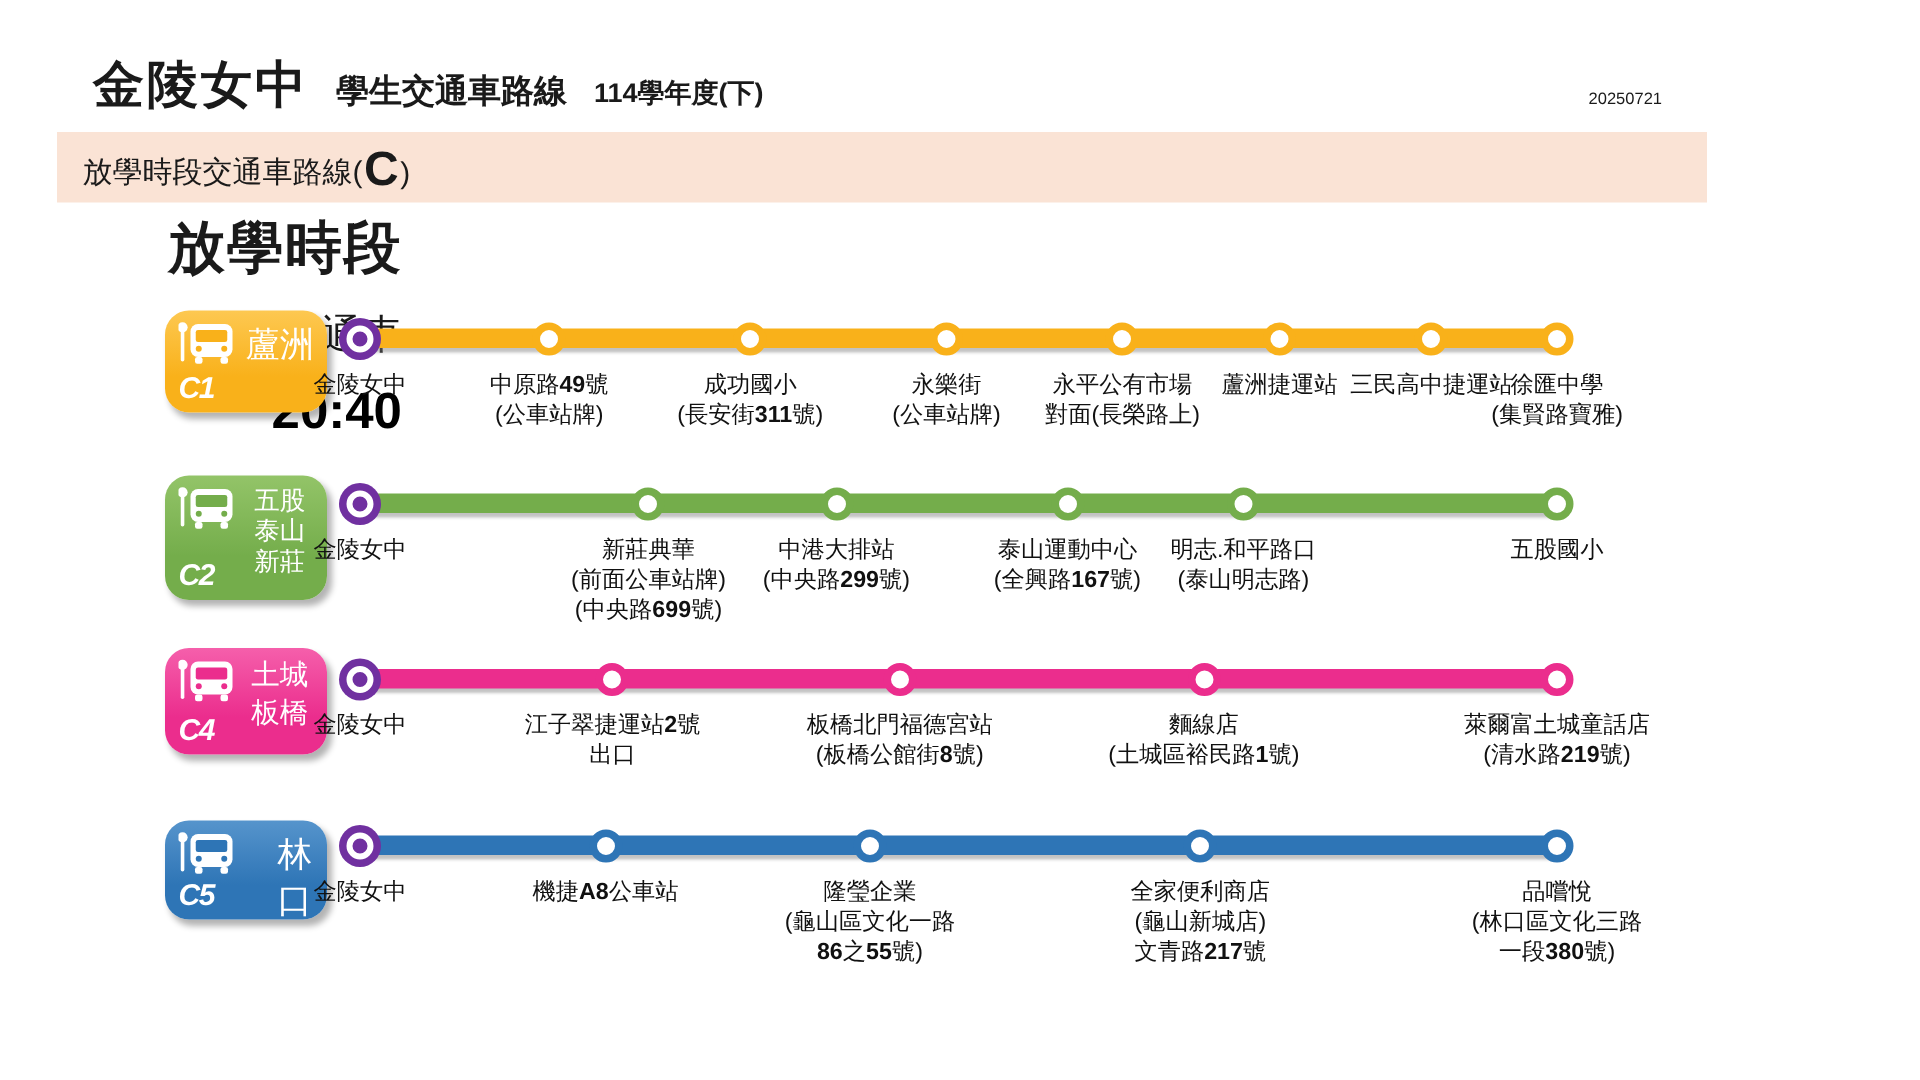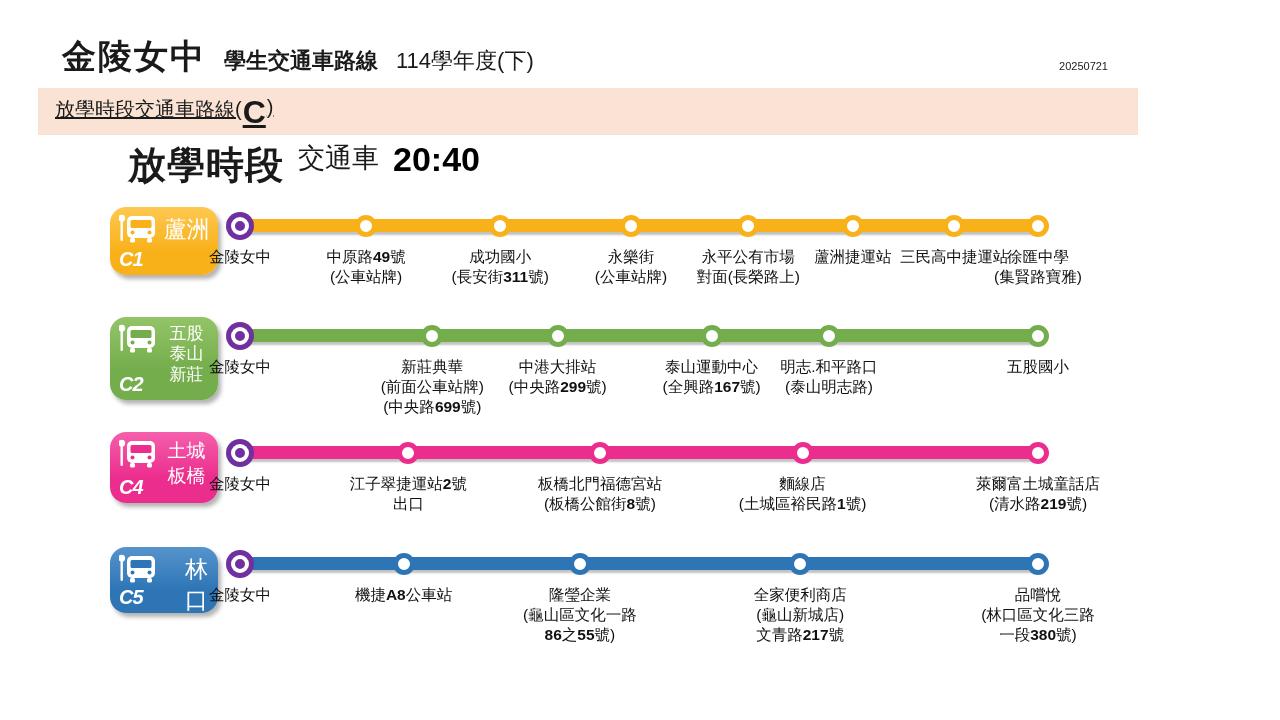--- a/index.html
+++ b/index.html
@@ -5,33 +5,33 @@
   html,body { margin:0; padding:0; background:#fff; }
   .page {
     position:relative; width:1176px; height:720px; overflow:hidden;
     font-family:"Liberation Sans","DejaVu Sans",sans-serif; background:#fff; color:#1a1a1a;
   }
 
   
   .header { position:absolute; left:62px; top:34px; display:flex; align-items:baseline; gap:18px; }
   .school   { font-size:34px; font-weight:800; letter-spacing:2px; }
   .subtitle { font-size:22px; font-weight:700; }
-  .term     { font-size:22px; font-weight:400; }
+  .term     { font-size:18px; font-weight:700; }
   .date     { position:absolute; right:68px; top:60px; font-size:11px; font-weight:400; }
 
   
   .banner {
     position:absolute; left:38px; right:38px; top:88px; height:47px;
     background:#FAE3D5; display:flex; align-items:center; padding-left:17px; box-sizing:border-box;
   }
-  .banner-text { font-size:20px; display:flex; align-items:flex-start;text-decoration:underline; }
+  .banner-text { font-size:20px; display:flex; align-items:flex-end; }
   .banner-code { font-size:32px; font-weight:800; line-height:1; margin:0 1px; }
 
   
-  .section-title { position:absolute; left:128px; top:140px; display:flex; align-items:flex-start; gap:14px; }
+  .section-title { position:absolute; left:112px; top:140px; display:flex; align-items:flex-end; gap:14px;flex-direction:column; }
   .period { font-size:38px; font-weight:600; letter-spacing:1px; }
   .bus-lb { font-size:27px; font-weight:400; }
   .time   { font-size:34px; font-weight:800; }
 
   
   .route-row { position:absolute; left:0; width:100%; height:0; }
   .r-C1 { top:225px; } .r-C2 { top:335px; } .r-C4 { top:452px; } .r-C5 { top:563px; }
 
   .badge {
     position:absolute; left:110px; width:108px; box-sizing:border-box;

